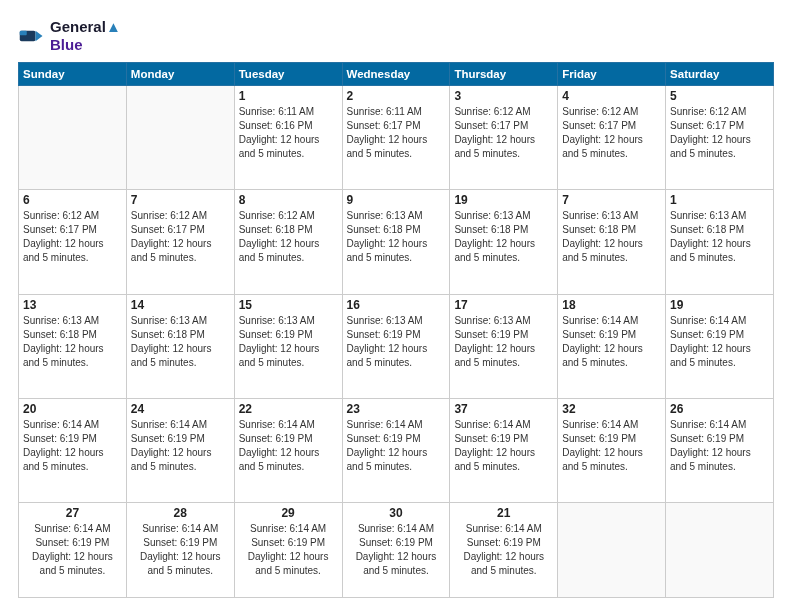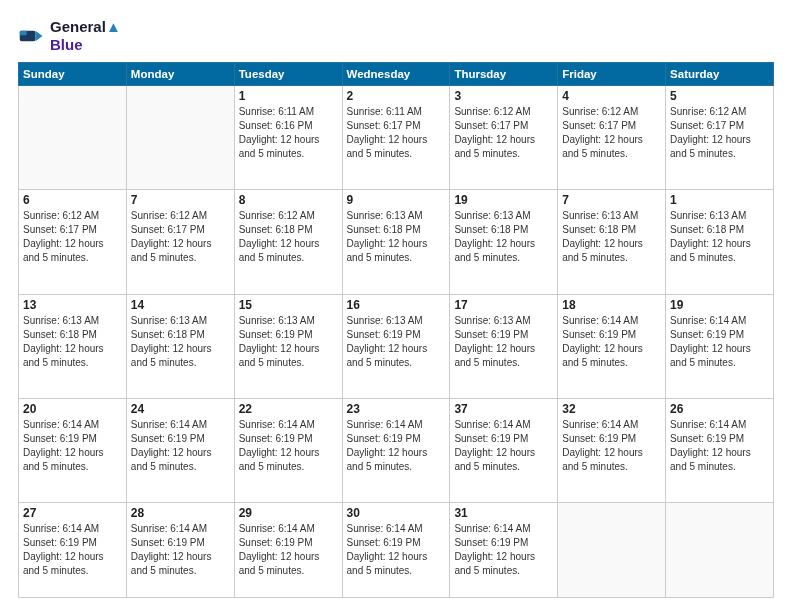--- a/index.html
+++ b/index.html
@@ -77,20 +77,21 @@
       font-size: 9px;
       color: #333;
       background: #fff;
       height: 88px;
     }
     .calendar td.empty {
       background: #f9f9f9;
     }
     .calendar tr:last-child td {
       height: 80px;
+      text-align: center;
     }
     .day-num {
       font-size: 12px;
       font-weight: bold;
       color: #222;
       display: block;
       margin-bottom: 2px;
     }
     .cell-info {
       font-size: 10px;
@@ -348,21 +349,21 @@
 and 5 minutes.</div>
           </td>
           <td>
             <span class="day-num">30</span>
             <div class="cell-info" style="white-space: pre-line;">Sunrise: 6:14 AM
 Sunset: 6:19 PM
 Daylight: 12 hours
 and 5 minutes.</div>
           </td>
           <td>
-            <span class="day-num">31</span>
+            <span class="day-num">21</span>
             <div class="cell-info" style="white-space: pre-line;">Sunrise: 6:14 AM
 Sunset: 6:19 PM
 Daylight: 12 hours
 and 5 minutes.</div>
           </td>
           <td class="empty"></td>
           <td class="empty"></td>
         </tr>
       </tbody>
   </table>

